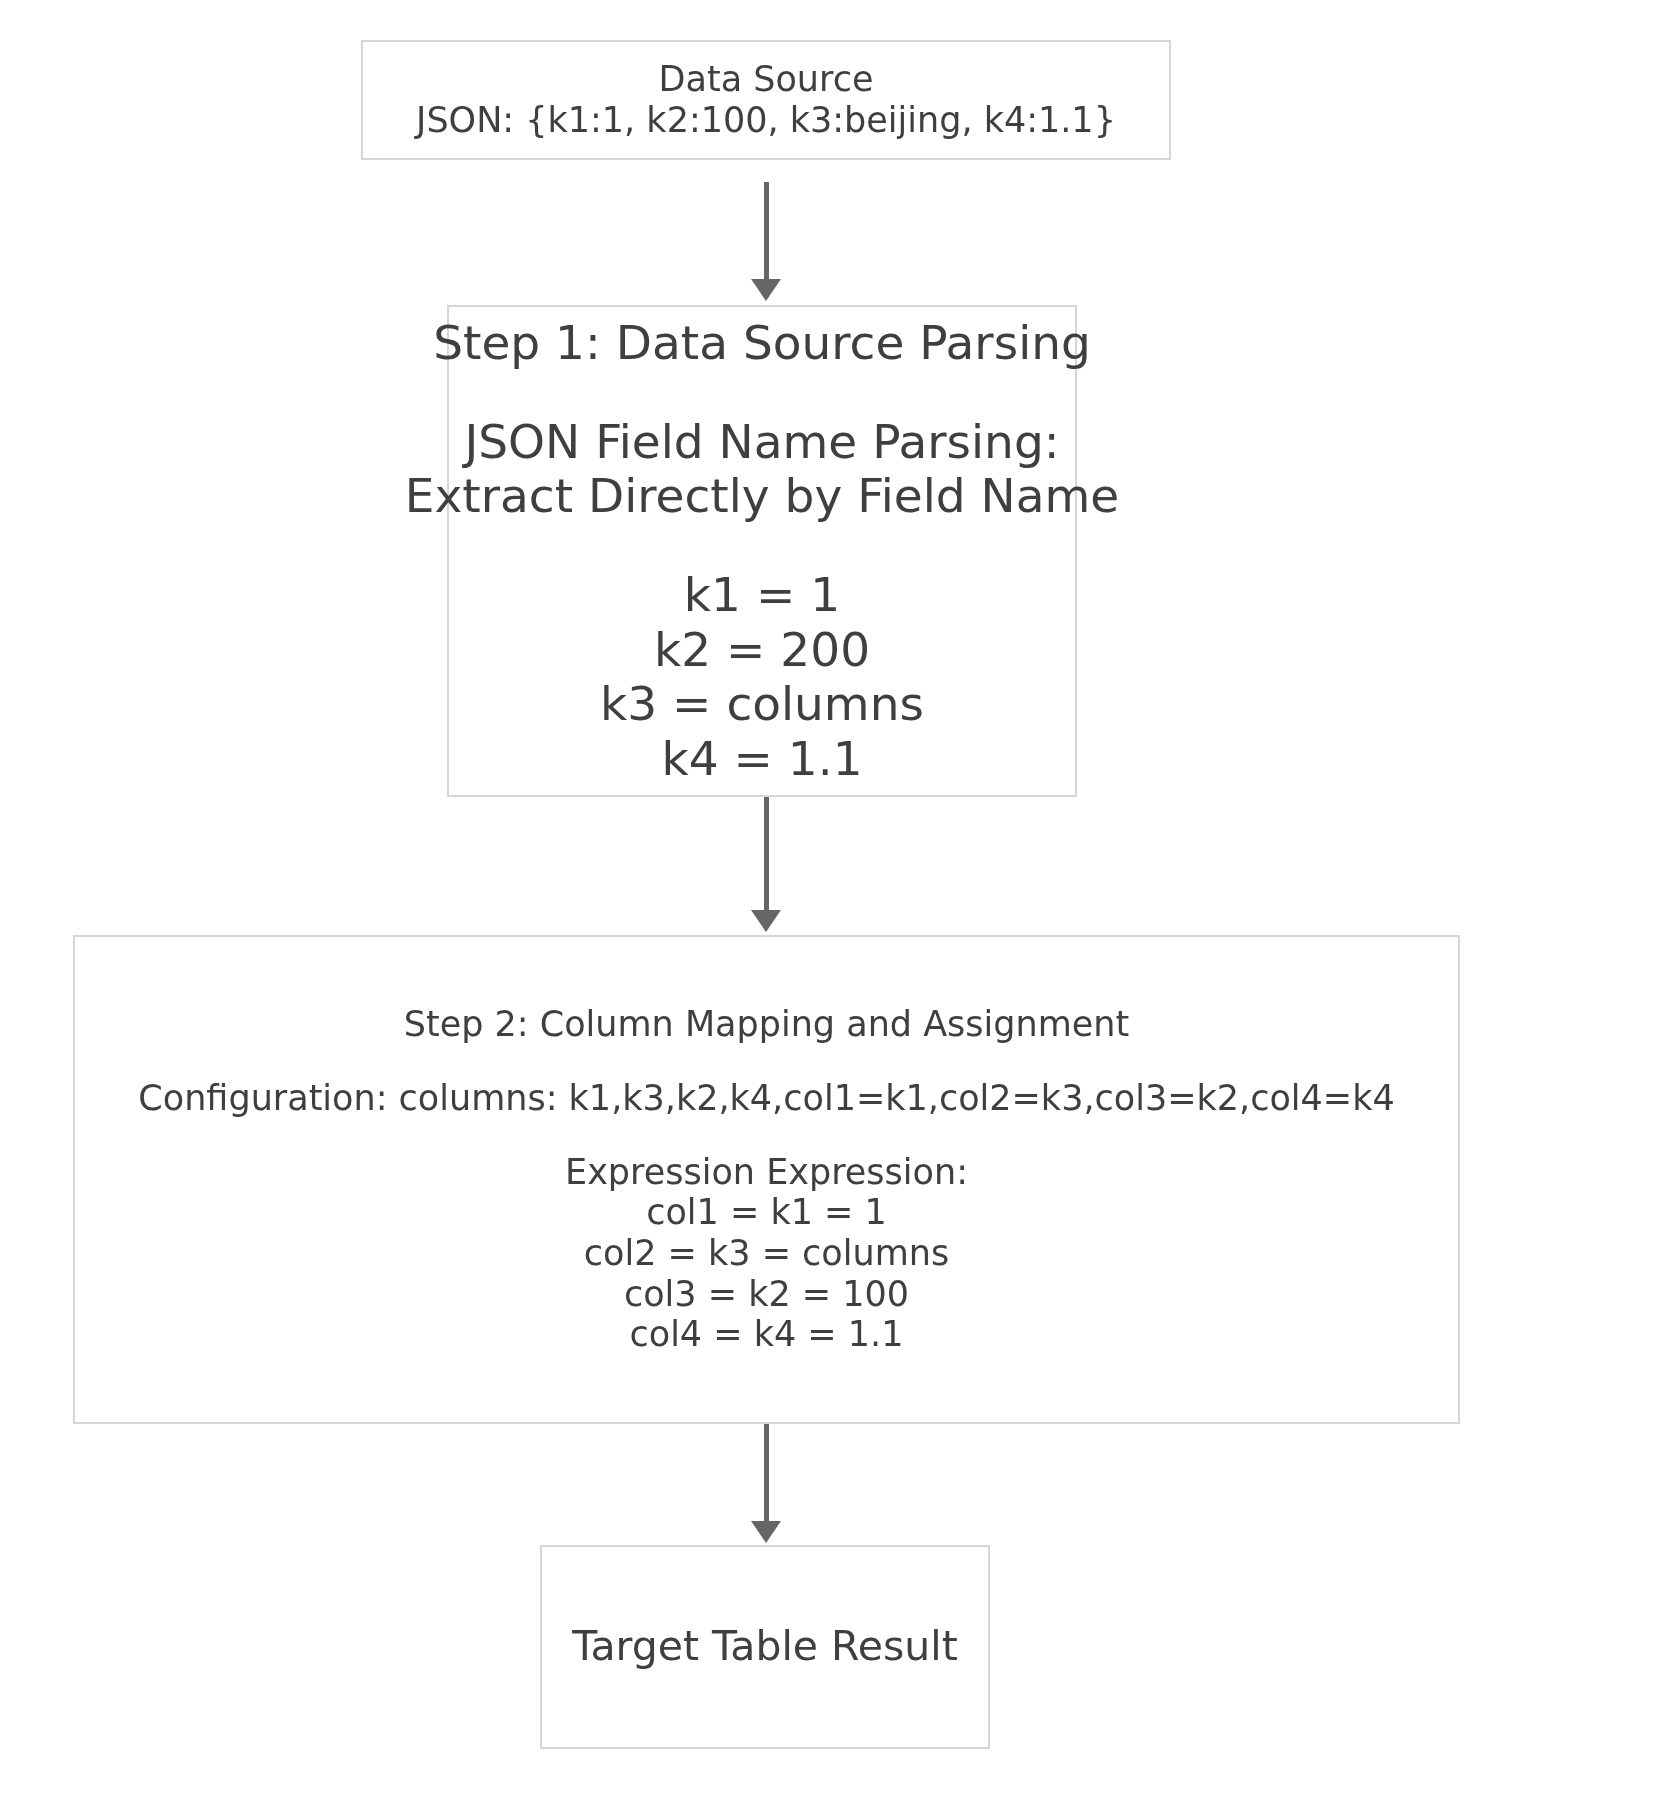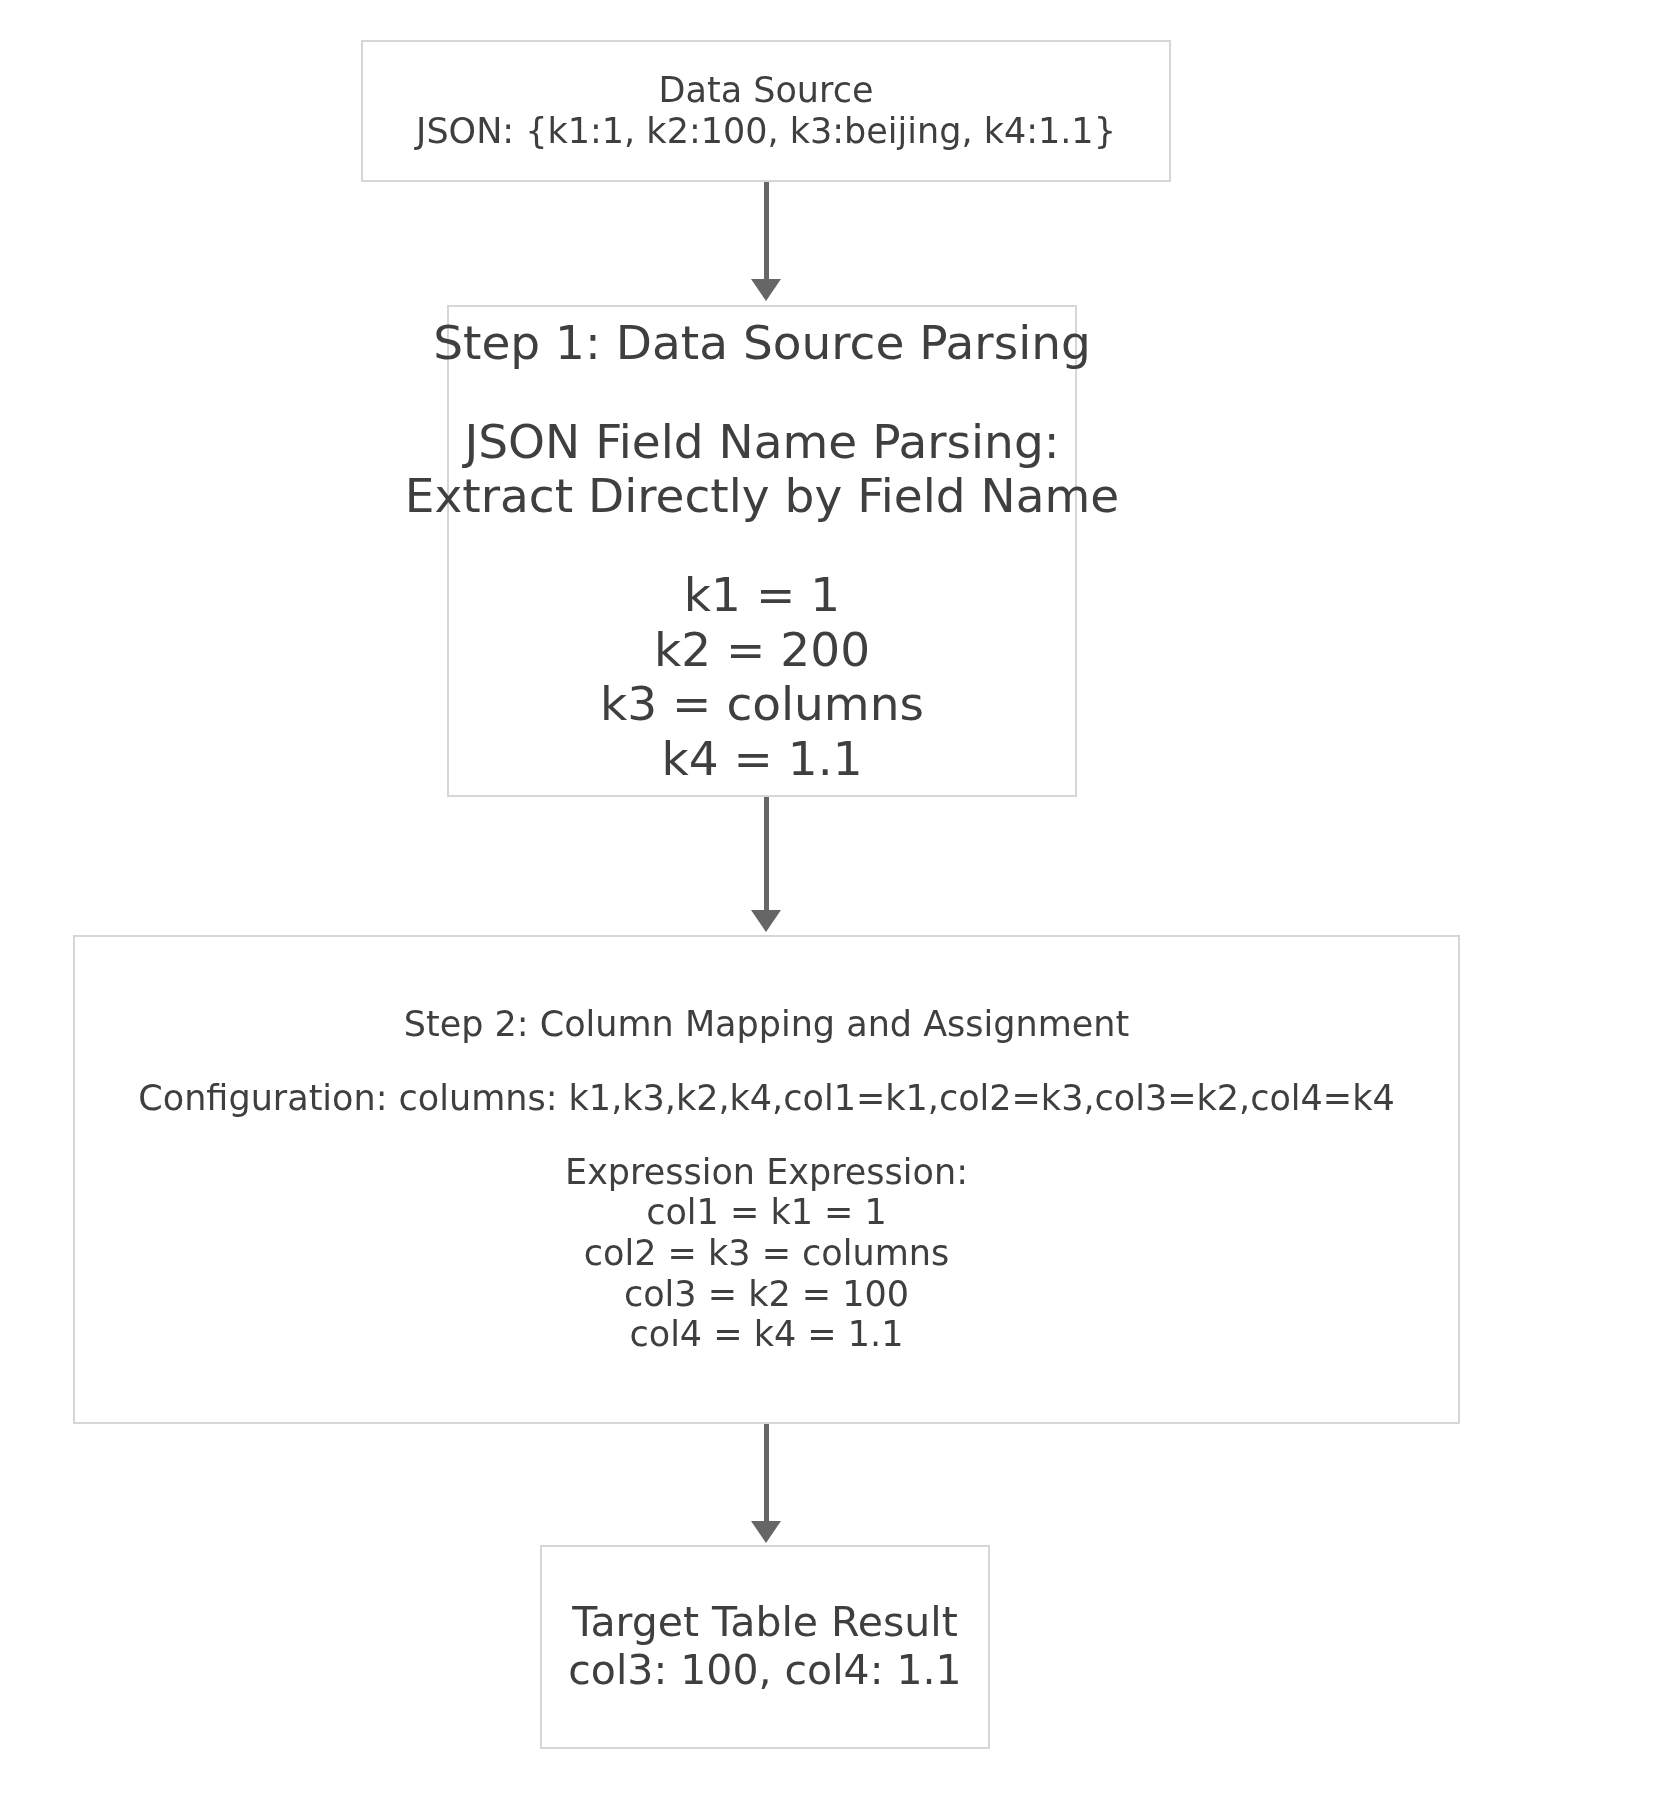--- a/index.html
+++ b/index.html
@@ -37,21 +37,21 @@
     white-space: pre;
   }
   .node .spacer {
     display: block;
     height: 0.95em;
   }
 
   
   #node-source {
     left: 361px;  top: 40px;
-    width: 810px; height: 142px;
+    width: 810px; height: 120px;
     font-size: 35px;
   }
   #node-step1 {
     left: 447px;  top: 305px;
     width: 630px; height: 492px;
     font-size: 47px;
   }
   #node-step2 {
     left: 73px;   top: 935px;
     width: 1387px; height: 489px;
@@ -140,16 +140,15 @@
     <span class="line">col4 = k4 = 1.1</span>
   </div>
 
   <div class="edge" id="edge-3">
     <div class="stem"></div>
     <div class="head"></div>
   </div>
 
   <div class="node" id="node-result">
     <span class="line">Target Table Result</span>
-    <span class="line">col3: 100, col4: 1.1</span>
   </div>
 
 </div>
 
 </body></html>

